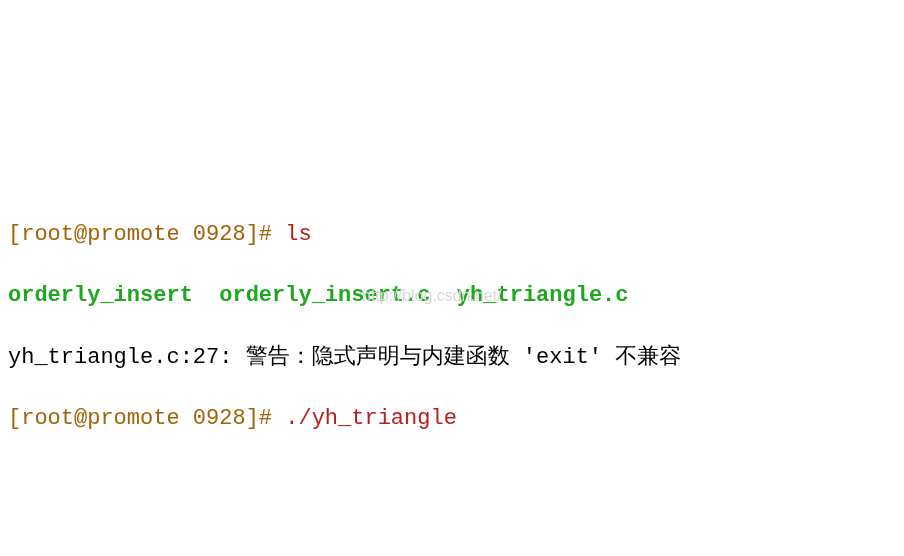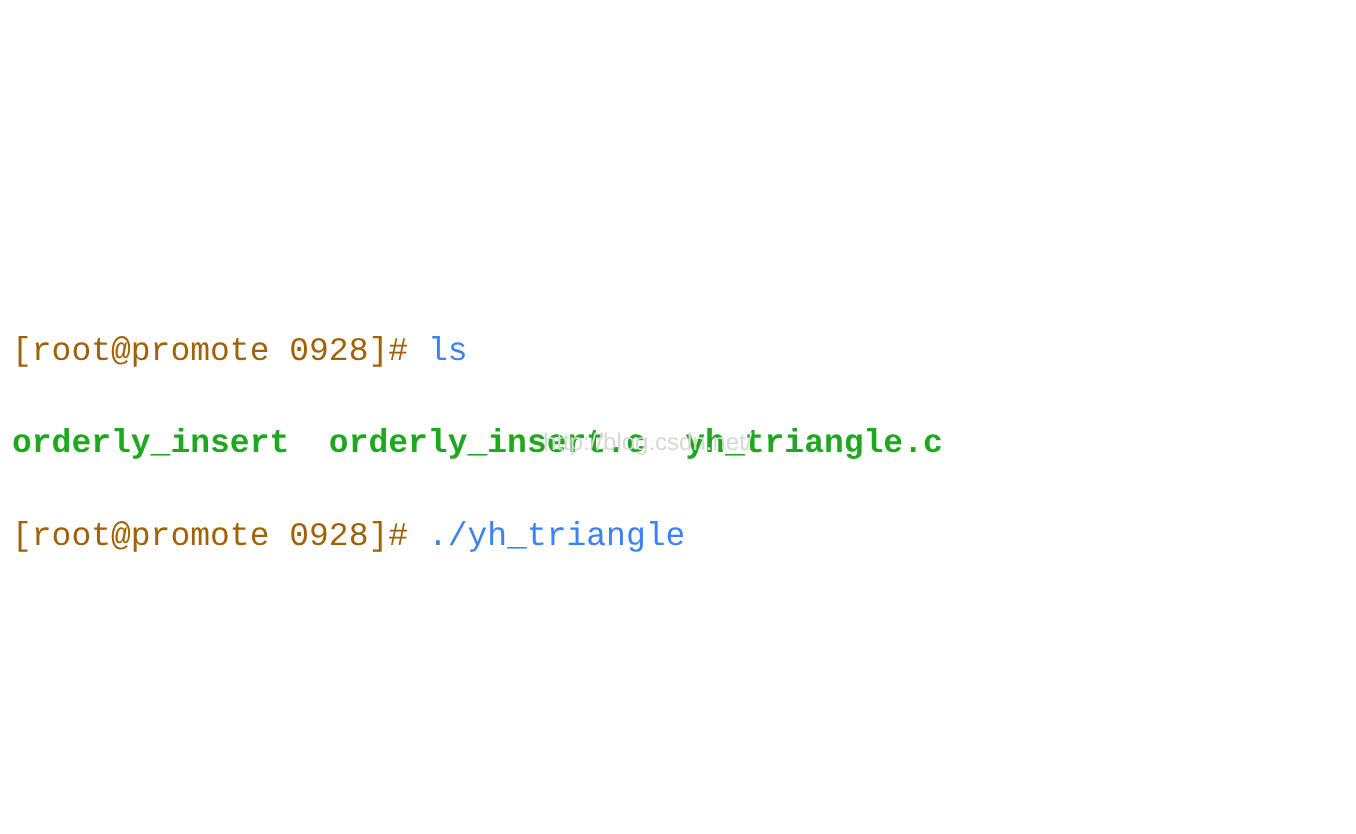--- a/index.html
+++ b/index.html
@@ -19,21 +19,21 @@
     }
     .prompt {
       color: #a16207;
     }
     .ls-output {
       color: #1fa81f;
       font-weight: bold;
       font-family: Liberation Mono, monospace;
     }
     .cmd {
-      color: #3b82f6;
+      color: #b91c1c;
     }
     .output {
       color: #000000;
     }
     .watermark {
       position: absolute;
       color: #d8d8d8;
       font-size: 16px;
       font-family: Arial, sans-serif;
       white-space: nowrap;
@@ -46,20 +46,21 @@
 </head>
 <body>
 
 
 
 <div class="watermark" style="top: 285px; left: 362px;">http://blog.csdn.net/</div>
 
 <div>
 <span class="terminal-line"><span class="prompt">[root@promote 0928]# </span><span class="cmd">ls</span></span>
 <span class="terminal-line ls-output">orderly_insert  orderly_insert.c  yh_triangle.c</span>
+<span class="terminal-line output">yh_triangle.c:27: 警告：隐式声明与内建函数 'exit' 不兼容</span>
 <span class="terminal-line"><span class="prompt">[root@promote 0928]# </span><span class="cmd">./yh_triangle</span></span>
 
 
 
 
 
 
 
 
 

